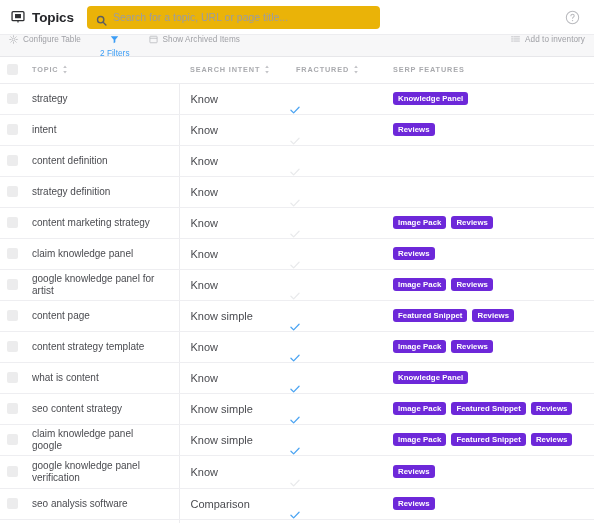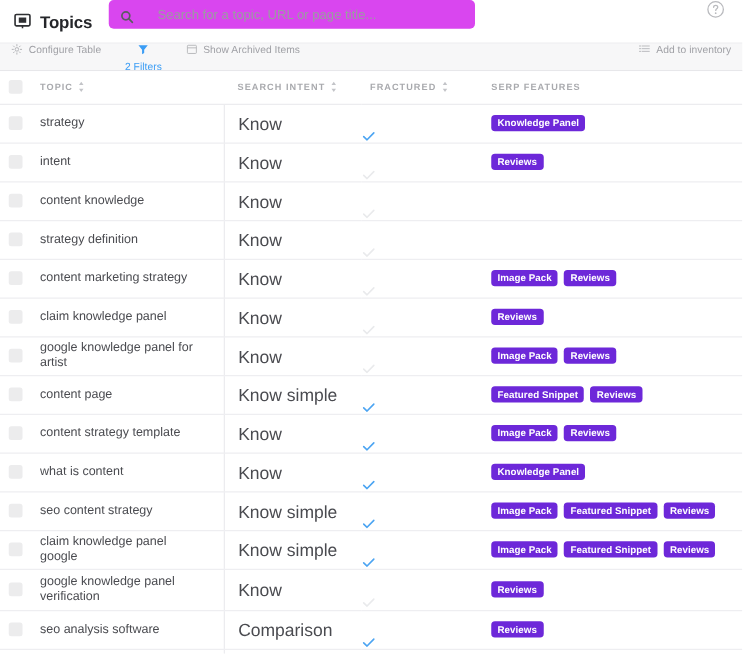--- a/index.html
+++ b/index.html
@@ -9,20 +9,21 @@
     overflow: hidden;
     background: #ffffff;
     font-family: "Liberation Sans", sans-serif;
     -webkit-font-smoothing: antialiased;
   }
 
   
   .topbar {
     height: 35px;
     display: flex;
+    align-items: center;
     padding: 0 10px 0 11px;
     background: #ffffff;
     border-bottom: 1px solid #ededf0;
   }
   .brand {
     display: flex;
     align-items: center;
     gap: 7px;
     flex: 0 0 auto;
   }
@@ -30,26 +31,26 @@
   .brand-title {
     font-size: 13.5px;
     font-weight: bold;
     color: #25262a;
     letter-spacing: -0.1px;
   }
   .search-wrap {
     margin-left: 13px;
     flex: 0 0 293px;
     height: 23px;
-    background: #d946ef;
+    background: #eab308;
     border-radius: 4px;
     display: flex;
     align-items: center;
     padding: 0 9px;
-    gap: 19px;
+    gap: 6px;
   }
   .search-icon { width: 11px; height: 11px; display: block; color: #5b5c61; flex: 0 0 auto; }
   .search-input {
     border: 0;
     outline: none;
     background: transparent;
     font-family: "Liberation Sans", sans-serif;
     font-size: 10.5px;
     color: #35363a;
     width: 100%;
@@ -149,21 +150,21 @@
   .topic-txt {
     font-size: 10px;
     color: #4a4b50;
     padding-left: 8px;
     padding-right: 20px;
     line-height: 12px;
     display: block;
   }
   td.td-topic { border-right: 1px solid #ececef; }
   .si-txt {
-    font-size: 14px;
+    font-size: 11px;
     color: #4a4b50;
     padding-left: 11px;
     display: block;
   }
   td.td-fr { text-align: left; }
   .fr-wrap { padding-left: 15px; }
   .check-ico { width: 12px; height: 12px; display: block; }
   .check-on  { color: #4ba4f2; }
   .check-off { color: #e9eaec; }
 
@@ -355,21 +356,21 @@
             <div class="serp-cell">
               <span class="badge">Reviews</span>
             </div>
           </td>
         </tr>
         <tr>
           <td class="td-chk">
             <span class="chk"></span>
           </td>
           <td class="td-topic">
-            <span class="topic-txt">content knowledge</span>
+            <span class="topic-txt">content definition</span>
           </td>
           <td class="td-si">
             <span class="si-txt">Know</span>
           </td>
           <td class="td-fr"><span class="fr-wrap"><span class="check-ico check-off"><svg viewBox="0 0 16 16" fill="none" stroke="currentColor" stroke-width="1.7" stroke-linecap="round" stroke-linejoin="round">
                   <path d="M2.6 8.4 6.2 11.8 13.4 4.4"></path>
                 </svg></span></span></td>
           <td>
             <div class="serp-cell"></div>
           </td>

